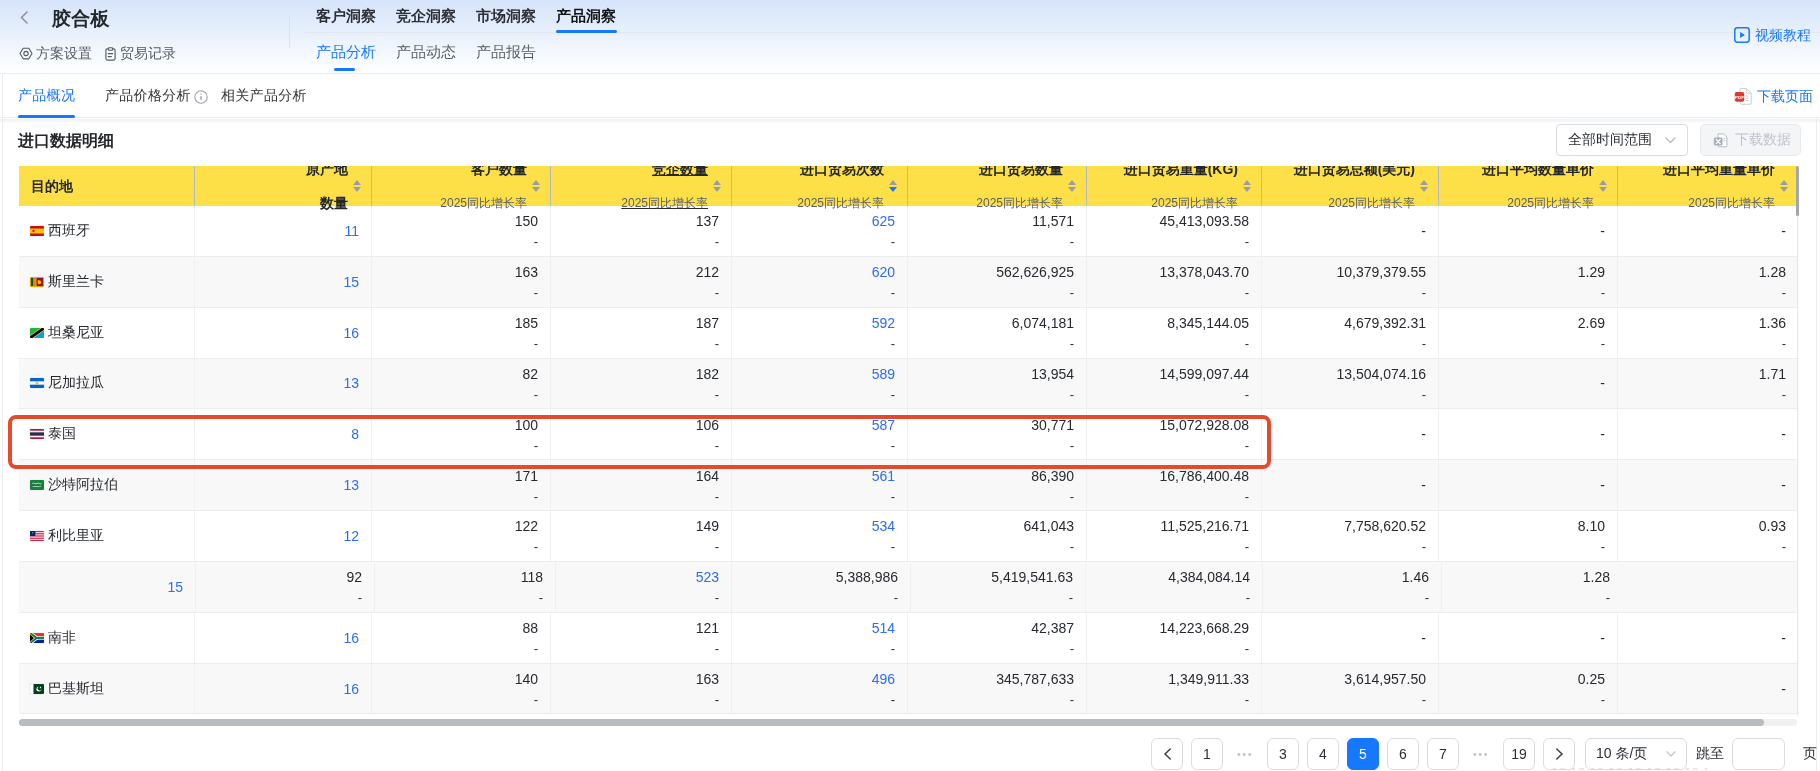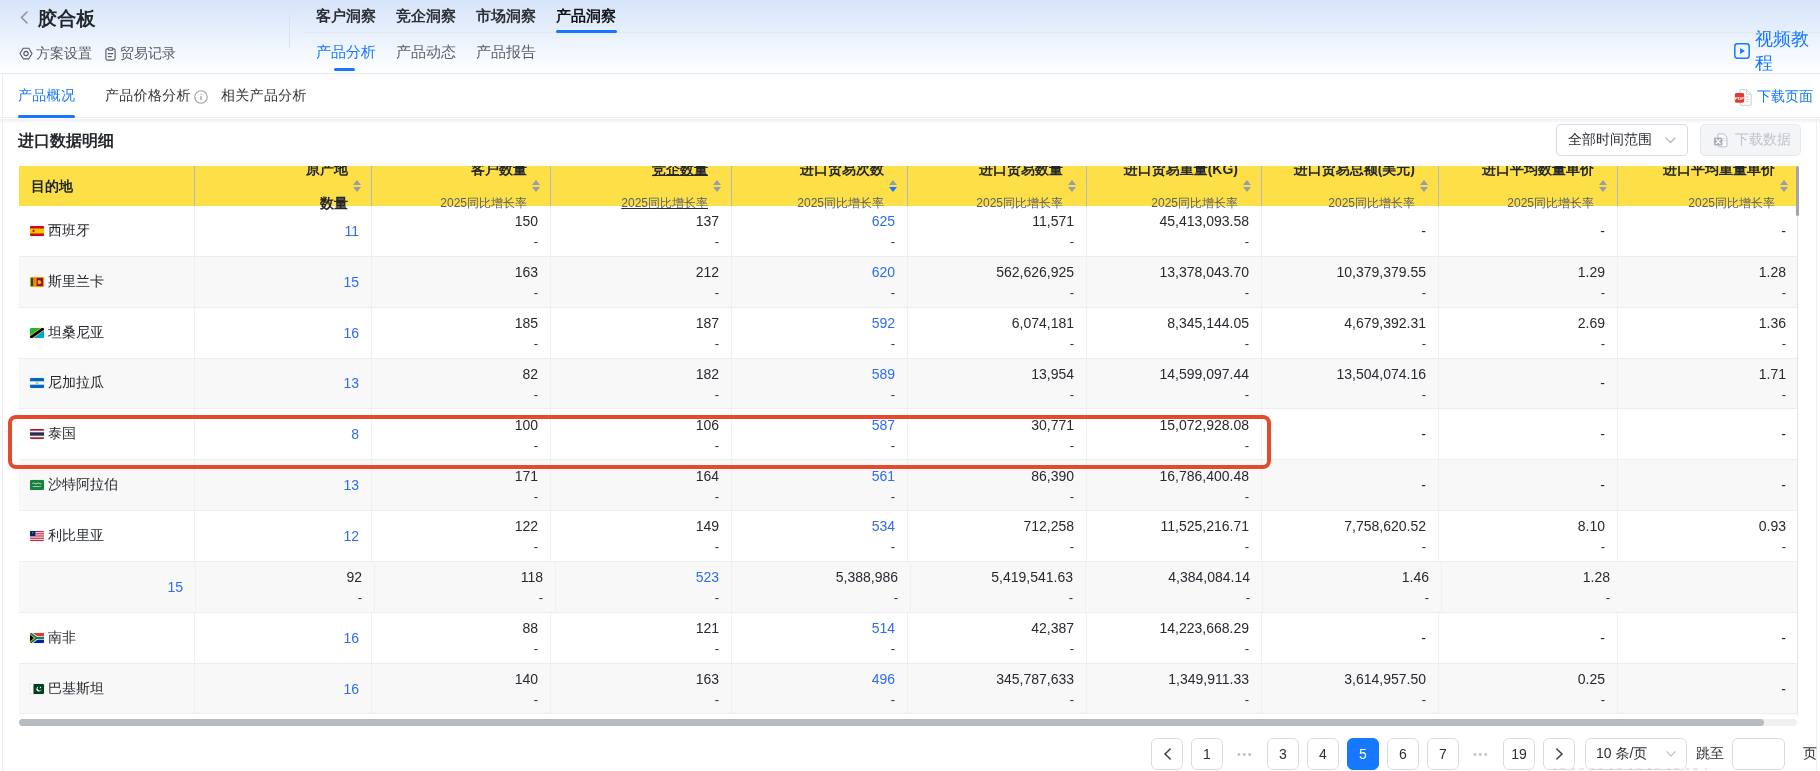--- a/index.html
+++ b/index.html
@@ -6,44 +6,44 @@
   body{width:1820px;height:771px;position:relative;overflow:hidden;background:#fff;
        font-family:"Liberation Sans",sans-serif;-webkit-font-smoothing:antialiased;color:#262a30}
   .abs{position:absolute}
   svg{display:block}
 
   
   #hdr{left:0;top:0;width:1820px;height:74px;
        background:linear-gradient(180deg,#d7e5fa 0%,#e3edfc 35%,#f5f9fe 75%,#fdfeff 100%);
        border-bottom:1px solid #e7eaee;box-sizing:border-box}
   #back-ico{left:19px;top:11px;cursor:pointer}
-  #page-title{left:38px;top:6px;font-size:19px;font-weight:600;color:#23262b;letter-spacing:.3px}
+  #page-title{left:52px;top:6px;font-size:19px;font-weight:600;color:#23262b;letter-spacing:.3px}
   .hdr-act{top:45px;height:17px;display:flex;align-items:center;gap:3px;font-size:14px;color:#565b63;cursor:pointer}
   #act-scheme{left:19px}
   #act-trade{left:104px}
   #hdr-vdiv{left:289px;top:15px;width:1px;height:33px;background:#dde2ea}
   #nav-line{left:305px;top:32px;width:1515px;height:1px;background:#e3e8f0}
   .ntab{top:0;height:32px;line-height:32px;font-size:15px;font-weight:600;color:#2c3036;cursor:pointer}
   .ntab.active{font-weight:800;color:#111418}
   #ntab-underline{left:556px;top:30px;width:61px;height:3px;background:#1677ff;border-radius:1.5px}
   .stab{top:40px;height:26px;line-height:24px;font-size:15px;color:#595f66;cursor:pointer}
   .stab.active{color:#1677ff}
   #stab-underline{left:334px;top:68px;width:21px;height:3px;background:#1677ff;border-radius:1.5px}
-  #video-link{left:1734px;top:27px;display:flex;align-items:center;gap:5px;font-size:18px;color:#1677ff;cursor:pointer}
+  #video-link{left:1734px;top:27px;display:flex;gap:5px;font-size:14px;color:#1677ff;cursor:pointer}
 
   
   #strip{left:0;top:74px;width:1820px;height:44px;background:#fff;border-bottom:1px solid #ebedf0;box-sizing:border-box}
   .ptab{top:0;height:43px;line-height:43px;font-size:14px;letter-spacing:.3px;color:#2f3338;cursor:pointer}
   .ptab.active{color:#1677ff}
   #ptab-underline{left:18px;top:115px;width:57px;height:3px;background:#1677ff;border-radius:1.5px}
   #info-ico{left:194px;top:90px;cursor:pointer}
   #band{left:0;top:119px;width:1820px;height:4px;background:linear-gradient(180deg,#eef0f3,#fbfcfd)}
   #leftline{left:2px;top:74px;width:1px;height:697px;background:#ededf0}
   #rightline{left:1816px;top:118px;width:1px;height:653px;background:#ededf0}
-  #dl-page{left:1734px;top:88px;display:flex;align-items:center;gap:5px;font-size:14px;color:#1677ff;cursor:pointer}
+  #dl-page{left:1734px;top:88px;display:flex;gap:5px;font-size:14px;color:#1677ff;cursor:pointer}
 
   
   #sec-title{left:18px;top:131px;font-size:16px;font-weight:700;color:#23262b}
   #time-select{left:1556px;top:124px;width:132px;height:32px;box-sizing:border-box;border:1px solid #d9dce2;border-radius:4px;
        background:#fff;display:flex;align-items:center;justify-content:space-between;padding:0 11px;font-size:14px;color:#2b2f36;cursor:pointer}
   #dl-data{left:1700px;top:124px;width:101px;height:32px;box-sizing:border-box;border:1px solid #e7e9ee;border-radius:5px;
        background:#f4f5f7;display:flex;align-items:center;justify-content:flex-start;padding-left:12px;gap:7px;font-size:14px;color:#bfc3cc;cursor:not-allowed}
 
   
   #tbl{left:19px;top:166px;width:1779px;height:549.5px;overflow:hidden}
@@ -594,21 +594,21 @@
         </div>
         <div class="td" style="width:181px">
           <span class="v">149</span>
           <span class="g">-</span>
         </div>
         <div class="td" style="width:176px">
           <span class="v lnk">534</span>
           <span class="g">-</span>
         </div>
         <div class="td" style="width:179px">
-          <span class="v">712,258</span>
+          <span class="v">641,043</span>
           <span class="g">-</span>
         </div>
         <div class="td" style="width:175px">
           <span class="v">11,525,216.71</span>
           <span class="g">-</span>
         </div>
         <div class="td" style="width:177px">
           <span class="v">7,758,620.52</span>
           <span class="g">-</span>
         </div>

